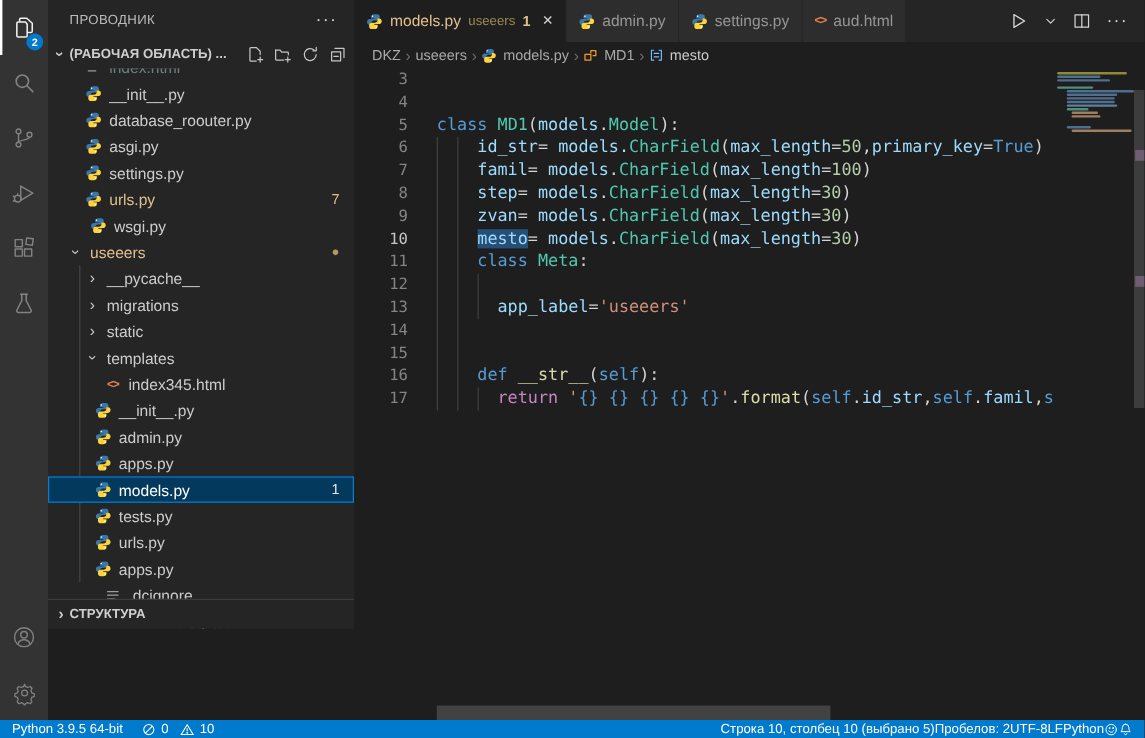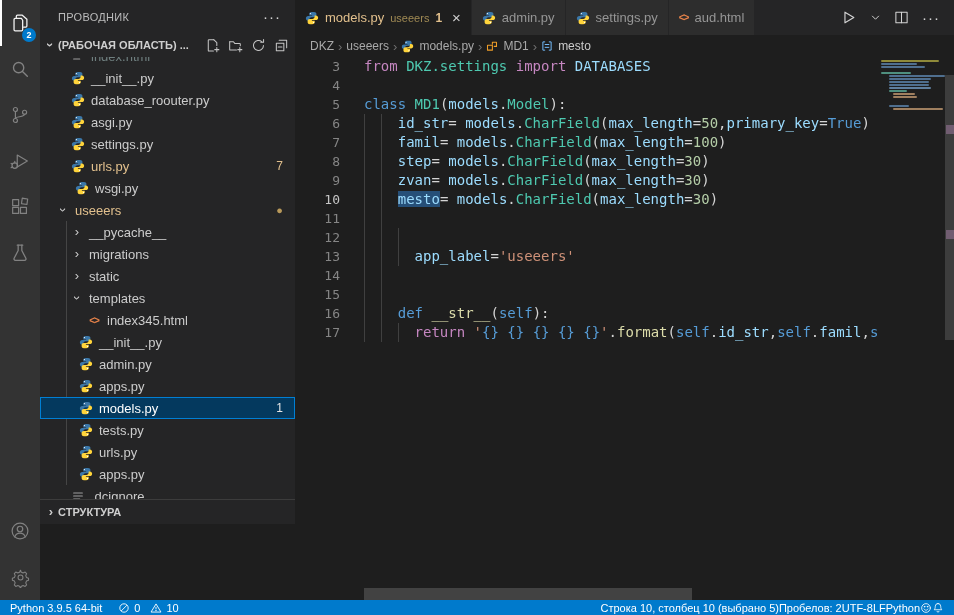--- a/index.html
+++ b/index.html
@@ -358,21 +358,21 @@
           <span class="ticon">
             <svg width="14" height="14" viewBox="0 0 16 16">
   <path fill="#3b77a8" d="M7.9 1C6.1 1 4.9 1.8 4.9 3.2V5h3.2v.6H3.6C2.1 5.6 1 6.7 1 8.3 1 9.9 2 11 3.5 11H5V9.4C5 8 6.2 7 7.6 7h3C11.9 7 13 6 13 4.7V3.2C13 1.8 11.8 1 10.4 1z"></path>
   <path fill="#ffd43b" d="M8.1 15c1.8 0 3-.8 3-2.2V11H7.9v-.6h4.5c1.5 0 2.6-1.1 2.6-2.7C15 6.1 14 5 12.5 5H11v1.6C11 8 9.8 9 8.4 9h-3C4.1 9 3 10 3 11.3v1.5C3 14.2 4.2 15 5.6 15z"></path>
   <circle cx="6.2" cy="2.9" r=".7" fill="#fff"></circle>
               <circle cx="9.8" cy="13.1" r=".7" fill="#fff"></circle>
             </svg>
           </span>
           <span class="tlabel">apps.py</span>
         </div>
-        <div class="trow" style="padding-left: 30px;">
+        <div class="trow" style="padding-left: 46px;">
           <span class="ticon">
             <svg width="14" height="14" viewBox="0 0 16 16" fill="none" stroke="#9d9d9d" stroke-width="1.2" stroke-linecap="round" stroke-linejoin="round">
               <path d="M3 4.5h10M3 8h10M3 11.5h7"></path>
             </svg>
           </span>
           <span class="tlabel">.dcignore</span>
         </div>
         <div class="trow" style="padding-left: 30px; margin-left: 48px;">
           <span class="ticon">
             <svg width="14" height="14" viewBox="0 0 16 16" fill="none" stroke="#9d9d9d" stroke-width="1.2" stroke-linecap="round" stroke-linejoin="round">
@@ -503,21 +503,20 @@
               <path d="M5.5 6h5M5.5 9.8h5"></path>
             </svg>
           </span>
           <span>mesto</span>
         </span>
       </div>
     <div class="editor-content">
       <div class="code-scroll">
           <div class="cline">
             <span class="ln">3</span>
-            <pre class="ct"><span class="tk-kw">from</span><span class="tk-pl"> </span><span class="tk-ty">DKZ.settings</span><span class="tk-pl"> </span><span class="tk-kw">import</span><span class="tk-pl"> </span><span class="tk-va">DATABASES</span></pre>
           </div>
           <div class="cline">
             <span class="ln">4</span>
             <pre class="ct"></pre>
           </div>
           <div class="cline">
             <span class="ln">5</span>
             <pre class="ct"><span class="tk-kb">class</span><span class="tk-pl"> </span><span class="tk-ty">MD1</span><span class="tk-pl">(</span><span class="tk-va">models</span><span class="tk-pl">.</span><span class="tk-ty">Model</span><span class="tk-pl">):</span></pre>
           </div>
           <div class="cline">
@@ -535,20 +534,21 @@
           <div class="cline">
             <span class="ln">9</span>
             <pre class="ct"><span class="tk-pl">    </span><span class="tk-va">zvan</span><span class="tk-pl">= </span><span class="tk-va">models</span><span class="tk-pl">.</span><span class="tk-ty">CharField</span><span class="tk-pl">(</span><span class="tk-va">max_length</span><span class="tk-pl">=</span><span class="tk-nu">30</span><span class="tk-pl">)</span></pre>
           </div>
           <div class="cline">
             <span class="ln active">10</span>
             <pre class="ct"><span class="tk-pl">    </span><span class="tk-sel">mesto</span><span class="tk-pl">= </span><span class="tk-va">models</span><span class="tk-pl">.</span><span class="tk-ty">CharField</span><span class="tk-pl">(</span><span class="tk-va">max_length</span><span class="tk-pl">=</span><span class="tk-nu">30</span><span class="tk-pl">)</span></pre>
           </div>
           <div class="cline">
             <span class="ln">11</span>
+            <pre class="ct"><span class="tk-pl">    </span><span class="tk-kb">class</span><span class="tk-pl"> </span><span class="tk-ty">Meta</span><span class="tk-pl">:</span></pre>
           </div>
           <div class="cline">
             <span class="ln">12</span>
           </div>
           <div class="cline">
             <span class="ln">13</span>
             <pre class="ct"><span class="tk-pl">      </span><span class="tk-va">app_label</span><span class="tk-pl">=</span><span class="tk-st">'useeers'</span></pre>
           </div>
           <div class="cline">
             <span class="ln">14</span>

